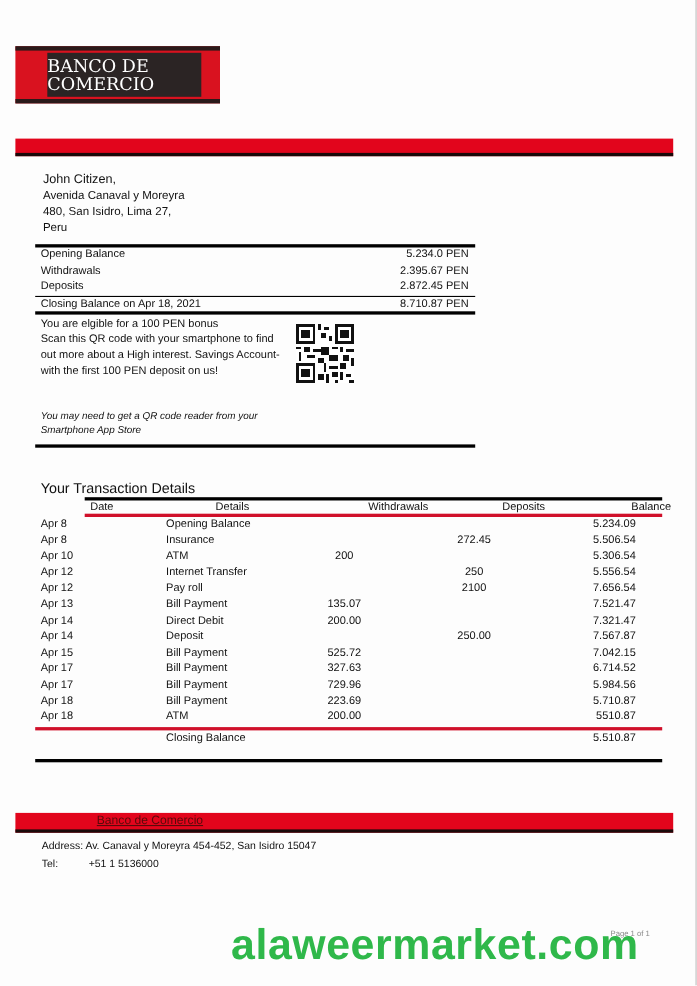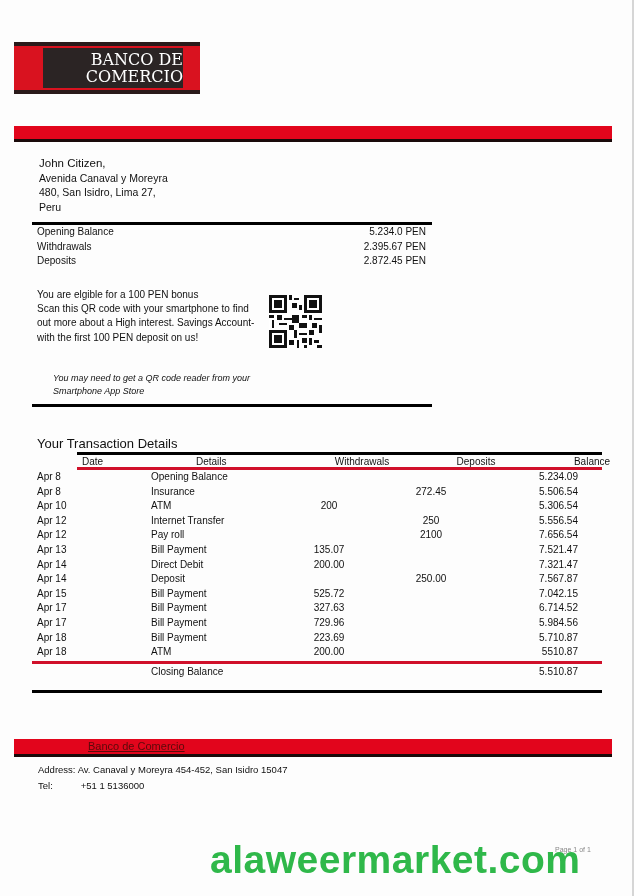--- a/index.html
+++ b/index.html
@@ -5,21 +5,21 @@
     * { box-sizing: border-box; margin: 0; padding: 0; }
     html, body { width: 634px; height: 896px; background: #fdfdfd; overflow: hidden; }
     body { position: relative; font-family: "DejaVu Sans", sans-serif; color: #111; }
     .edge { position: absolute; right: 0; top: 0; width: 2px; height: 896px; background: #d6d6d6; }
 
     
     .logo { position: absolute; left: 14px; top: 42px; width: 186px; height: 52px; background: #d9121f; }
     .logo .bar-top, .logo .bar-bot { position: absolute; left: 0; right: 0; height: 4px; background: #2a1a1a; }
     .logo .bar-top { top: 0; } .logo .bar-bot { bottom: 0; }
     .logo .inner { position: absolute; left: 29px; top: 6px; width: 140px; height: 40px; background: #2b2424;
-      color: #fff; font-family: "DejaVu Serif", serif; font-size: 16px; line-height: 17px; text-align: right; padding-top: 3px; letter-spacing: 0; }
+      color: #fff; font-family: "DejaVu Serif", serif; font-size: 16px; line-height: 17px; text-align: left; padding-top: 3px; letter-spacing: 0; }
 
     
     .red-band { position: absolute; left: 14px; top: 126px; width: 598px; height: 16px; background: #e2051c; border-bottom: 3px solid #1a0a0a; }
 
     
     .addr { position: absolute; left: 39px; top: 156px; font-family: "Liberation Sans", sans-serif; font-size: 10.5px; line-height: 14.5px; }
     .addr .name { font-size: 11.5px; }
 
     
     .summary { position: absolute; left: 32px; top: 222px; width: 400px; border-top: 3px solid #000; font-family: "Liberation Sans", sans-serif; font-size: 10px; }
@@ -33,21 +33,21 @@
     .qr { position: absolute; left: 237px; top: 8px; width: 53px; height: 55px; }
 
     
     .tx-title { position: absolute; left: 37px; top: 436px; font-family: "Liberation Sans", sans-serif; font-size: 13px; }
     .tx { position: absolute; left: 32px; top: 452px; width: 570px; font-family: "Liberation Sans", sans-serif; font-size: 10px; }
     .tx .head { border-top: 3px solid #000; border-bottom: 3px solid #d0102a; height: 18px; line-height: 14px; position: relative; margin-left: 45px; }
     .tx .row { height: 14.6px; line-height: 14.6px; position: relative; }
     .tx .c { position: absolute; top: 0; white-space: nowrap; }
     .c-date { left: 5px; }
     .c-det { left: 119px; }
-    .c-wd { left: 268px; width: 58px; text-align: center; }
+    .c-wd { left: 252px; width: 58px; text-align: center; }
     .c-dep { left: 370px; width: 58px; text-align: center; }
     .c-bal { left: 484px; width: 62px; text-align: right; }
     .tx .head .c-wd { left: 252px; width: 66px; }
     .tx .head .c-bal { left: 480px; width: 70px; text-align: center; }
     .tx .sep { height: 3px; background: #d0102a; margin-top: 1px; }
     .tx .closing { height: 29px; line-height: 16px; position: relative; border-bottom: 3px solid #000; }
 
     
     .foot-band { position: absolute; left: 14px; top: 739px; width: 598px; height: 18px; background: #e2051c; border-bottom: 3px solid #1a0a0a; }
     .foot-band .t { position: absolute; left: 26px; top: 1px; font-family: "Liberation Sans", sans-serif; font-size: 11px; color: #5a0a0a; text-decoration: underline; padding-left: 48px; }
@@ -86,28 +86,32 @@
     <span>5.234.0  PEN</span>
   </div>
   <div class="row">
     <span>Withdrawals</span>
     <span>2.395.67 PEN</span>
   </div>
   <div class="row">
     <span>Deposits</span>
     <span>2.872.45 PEN</span>
   </div>
+  <div class="row close">
+    <span>Closing  Balance on Apr 18, 2021</span>
+    <span>8.710.87 PEN</span>
+  </div>
 </div>
 
 <div class="promo">
   <div class="txt">
     <div>You are elgible for a 100 PEN bonus</div>
     <div>Scan this QR code with your smartphone to find out more about a High interest. Savings Account- with the first 100 PEN deposit on us!</div>
   </div>
-  <div class="note" style="width:200px;margin-left:16px;">You may need to get a QR code reader from your Smartphone App Store</div>
+  <div class="note" style="width:200px;">You may need to get a QR code reader from your Smartphone App Store</div>
   <svg class="qr" viewBox="0 0 21 21" shape-rendering="crispEdges">
     <rect width="21" height="21" fill="#fff"></rect>
     <g fill="#111">
       <rect x="0" y="0" width="7" height="7"></rect>
         <rect x="1" y="1" width="5" height="5" fill="#fff"></rect>
         <rect x="2" y="2" width="3" height="3"></rect>
       <rect x="14" y="0" width="7" height="7"></rect>
         <rect x="15" y="1" width="5" height="5" fill="#fff"></rect>
         <rect x="16" y="2" width="3" height="3"></rect>
       <rect x="0" y="14" width="7" height="7"></rect>

